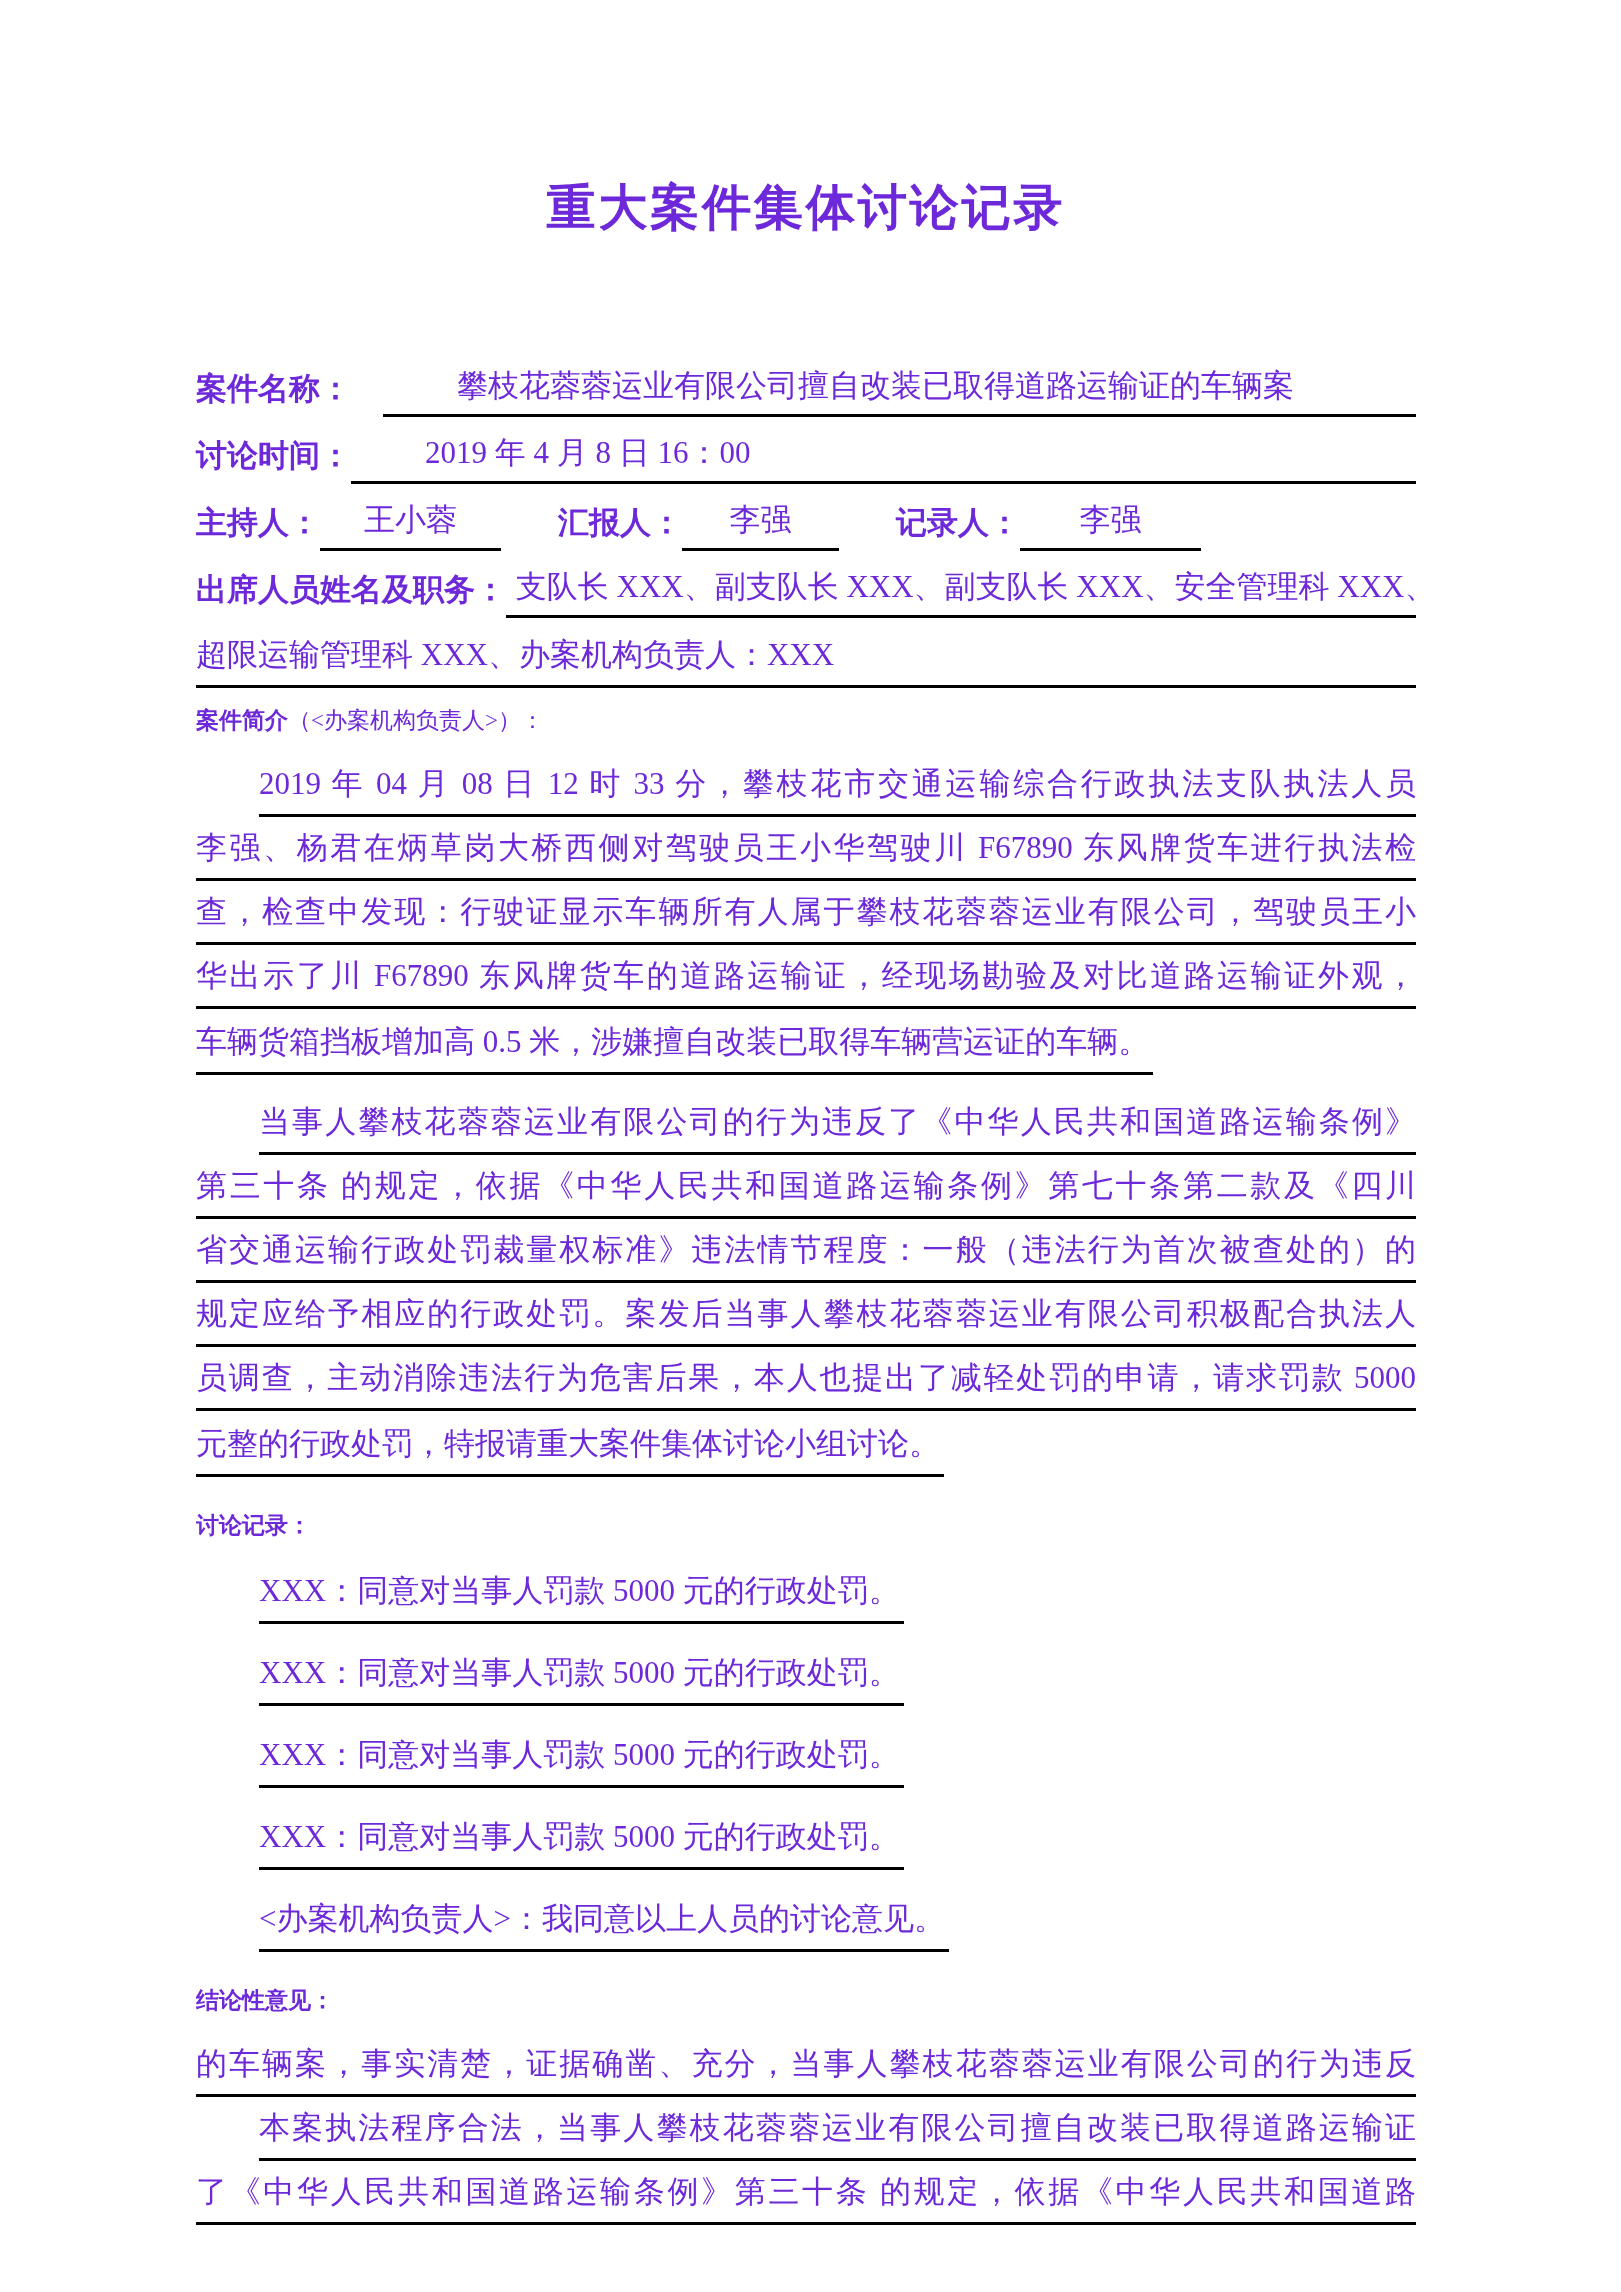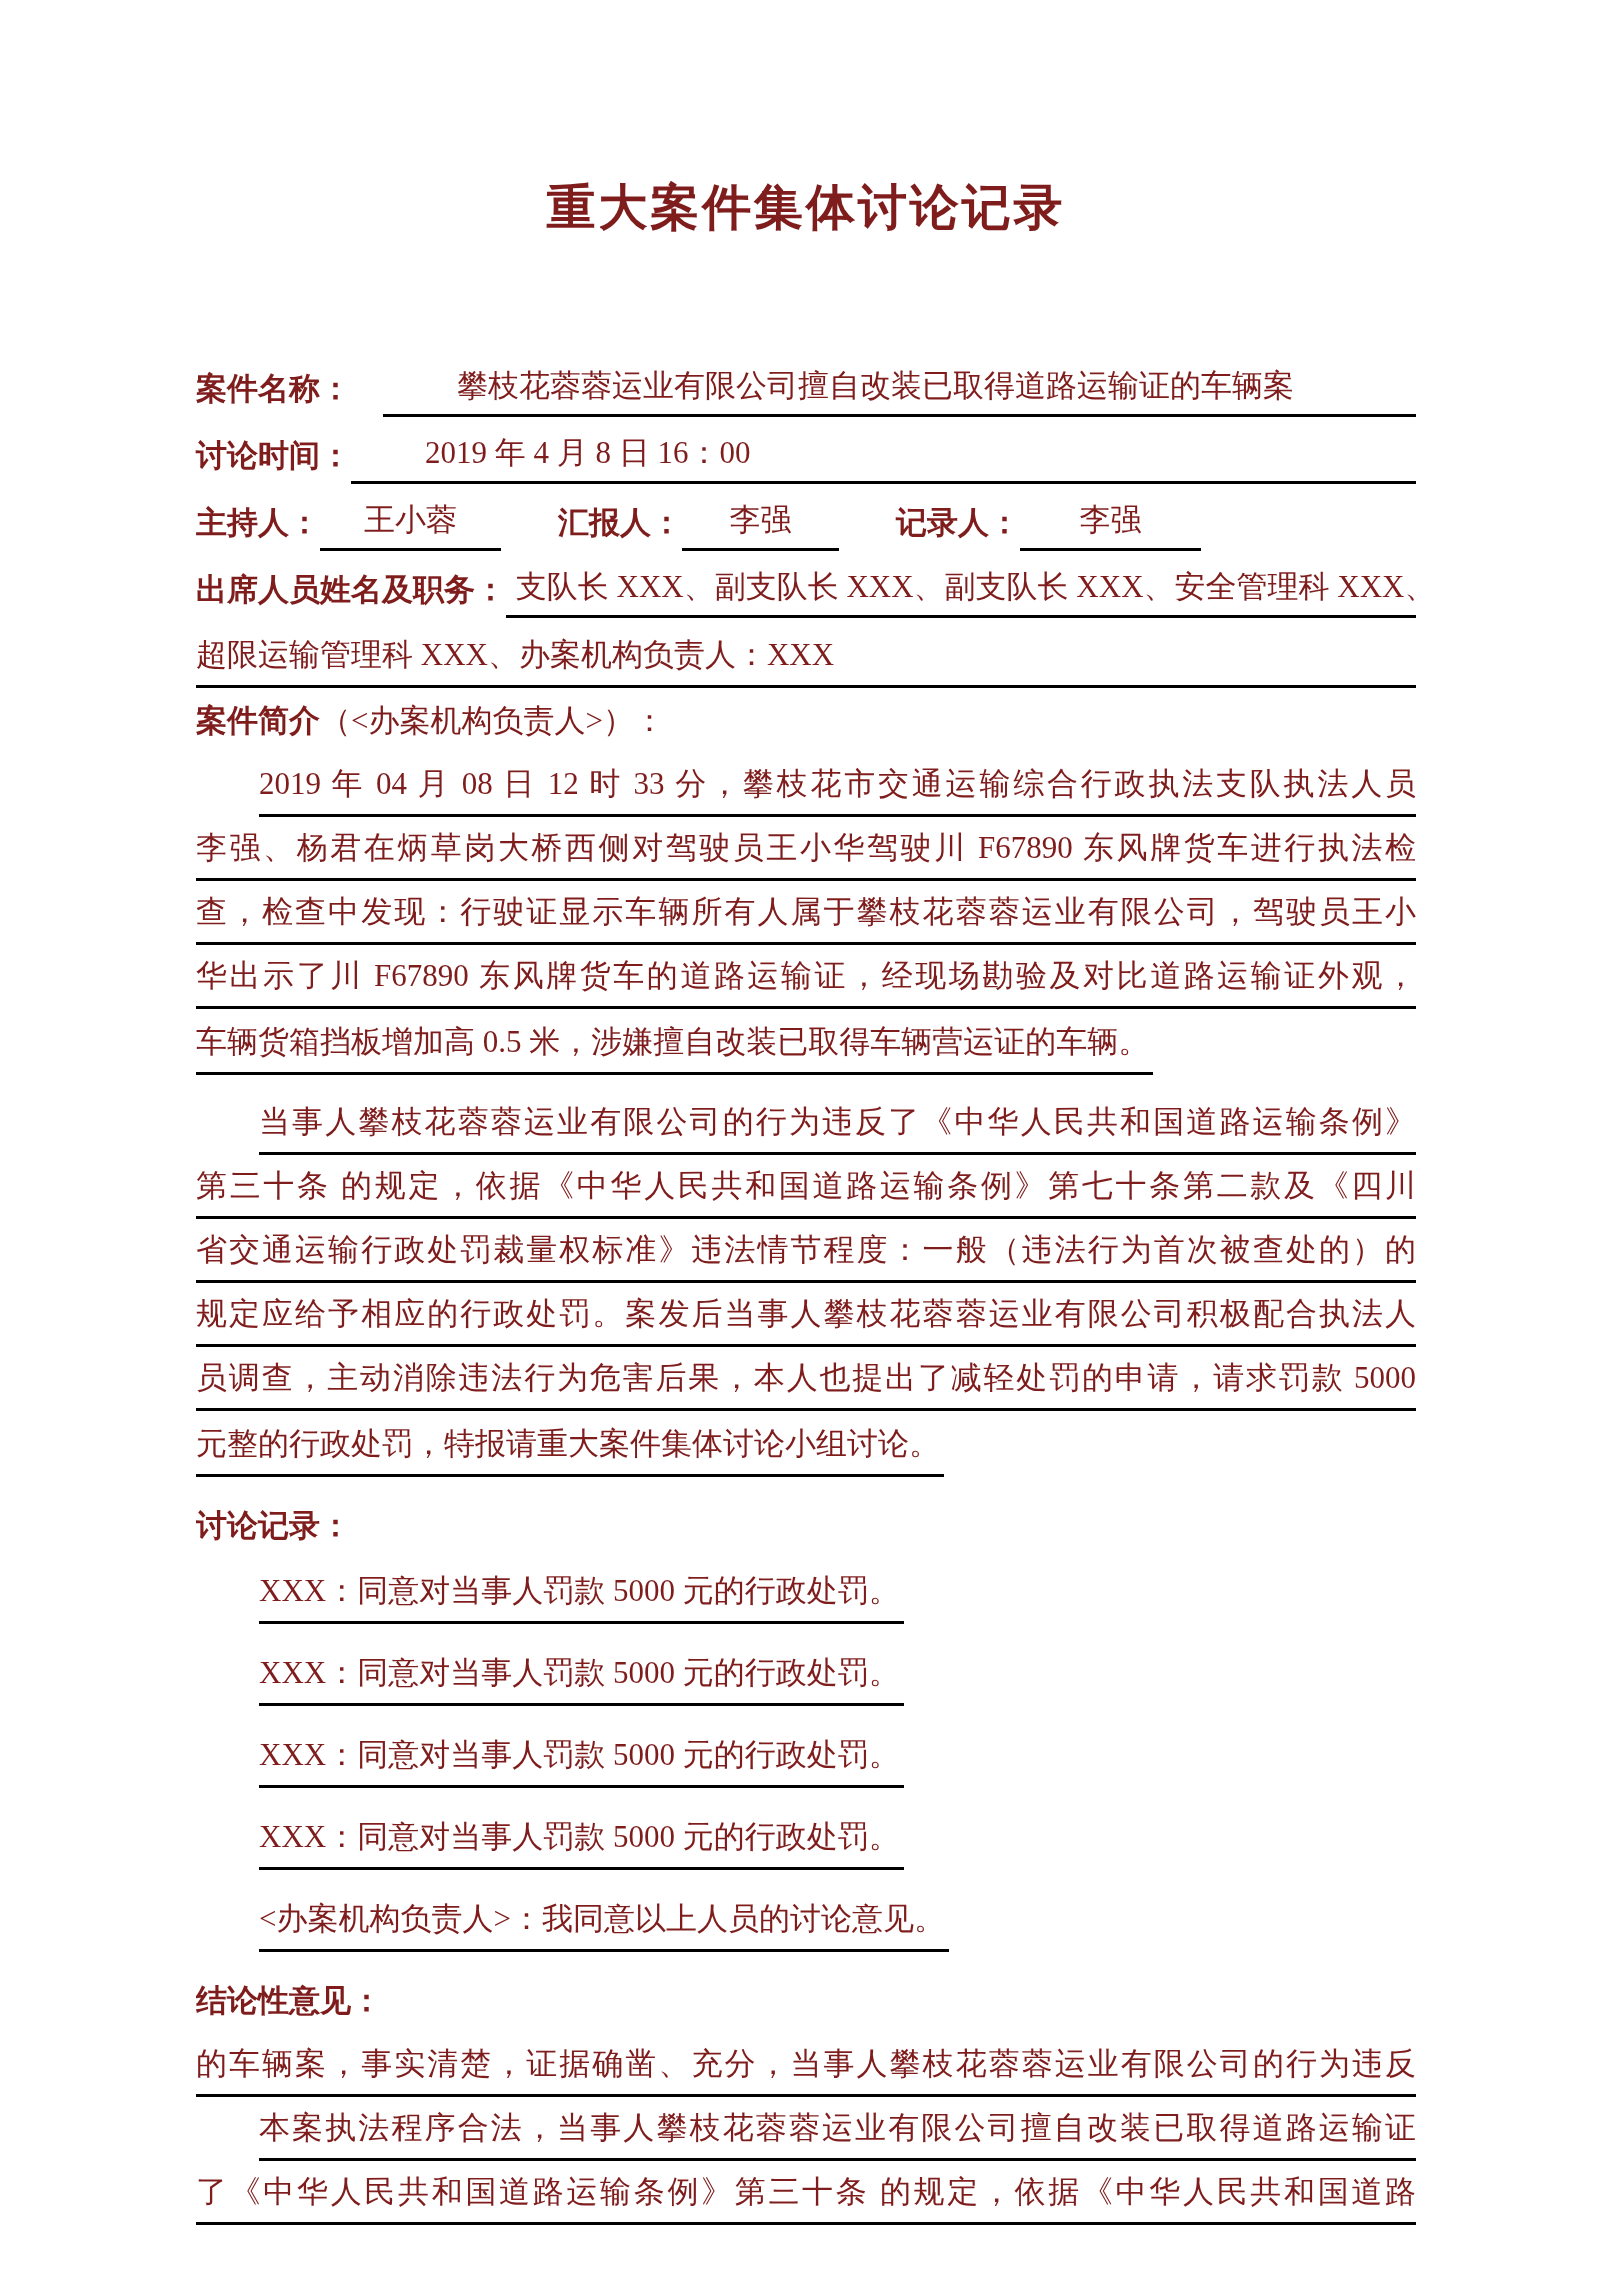--- a/index.html
+++ b/index.html
@@ -3,21 +3,21 @@
 <meta charset="utf-8">
 <style>
   html,body { margin:0; padding:0; background:#e8e8e8; }
   .page {
     position: relative;
     width: 1621px;
     height: 2293px;
     margin: 0 auto;
     background: #ffffff;
     font-family: "Liberation Serif", "DejaVu Serif", serif;
-    color: #7f1d1d;
+    color: #6d28d9;
   }
   .content {
     position: absolute;
     left: 196px;
     top: 0;
     width: 1220px;
   }
   .title {
     margin: 172px 0 0 0;
     font-size: 49px;
@@ -58,21 +58,21 @@
   .uline-full {
     border-bottom: 3.9px solid #000;
     line-height: 61px;
     height: 61px;
     font-size: 31px;
     overflow: hidden;
   }
   .hline {
     line-height: 65px;
     height: 65px;
-    font-size: 31px;
+    font-size: 23px;
     font-weight: bold;
     overflow: hidden;
   }
   .hline .reg { font-weight: normal; }
   .pline {
     border-bottom: 3.9px solid #000;
     line-height: 61px;
     height: 61px;
     font-size: 31px;
     text-align: justify;

